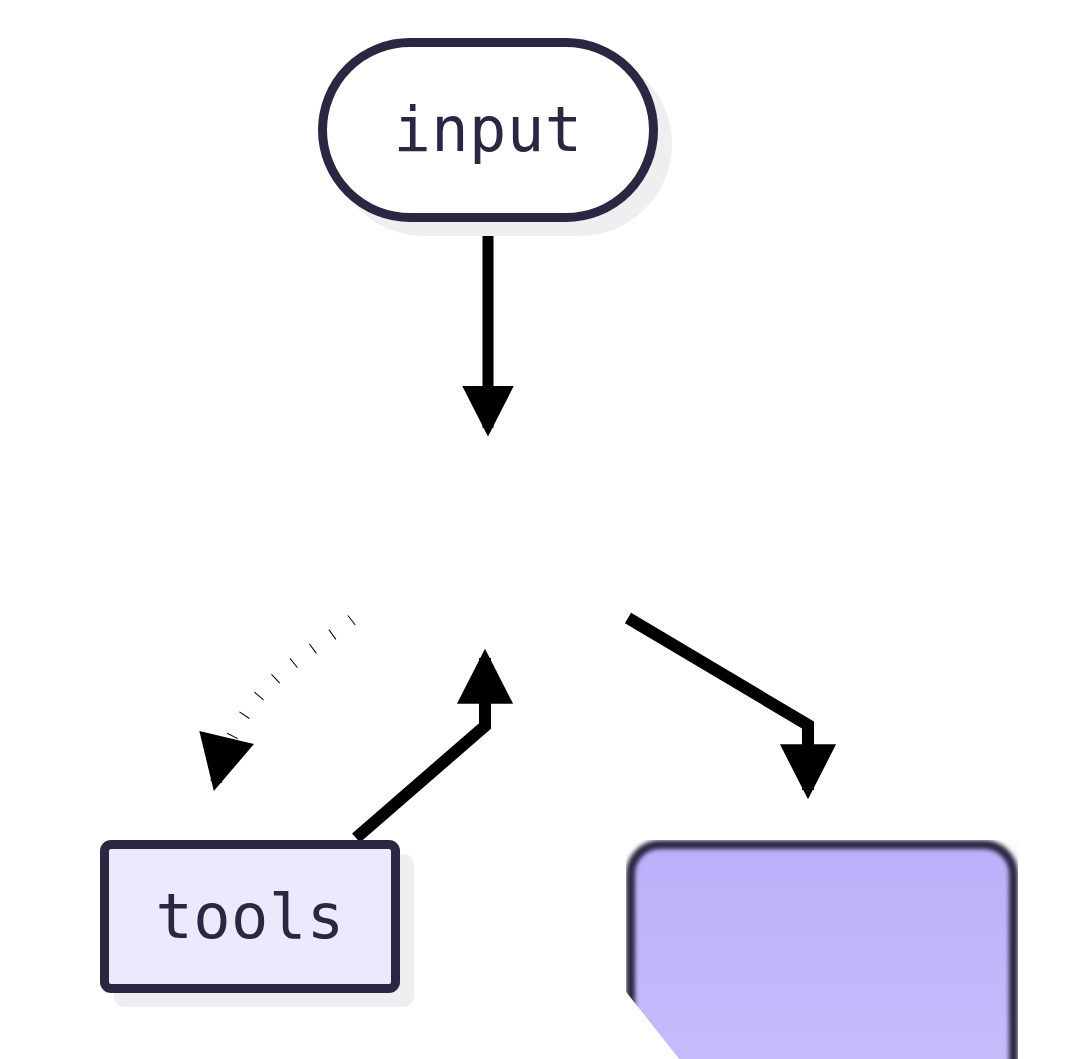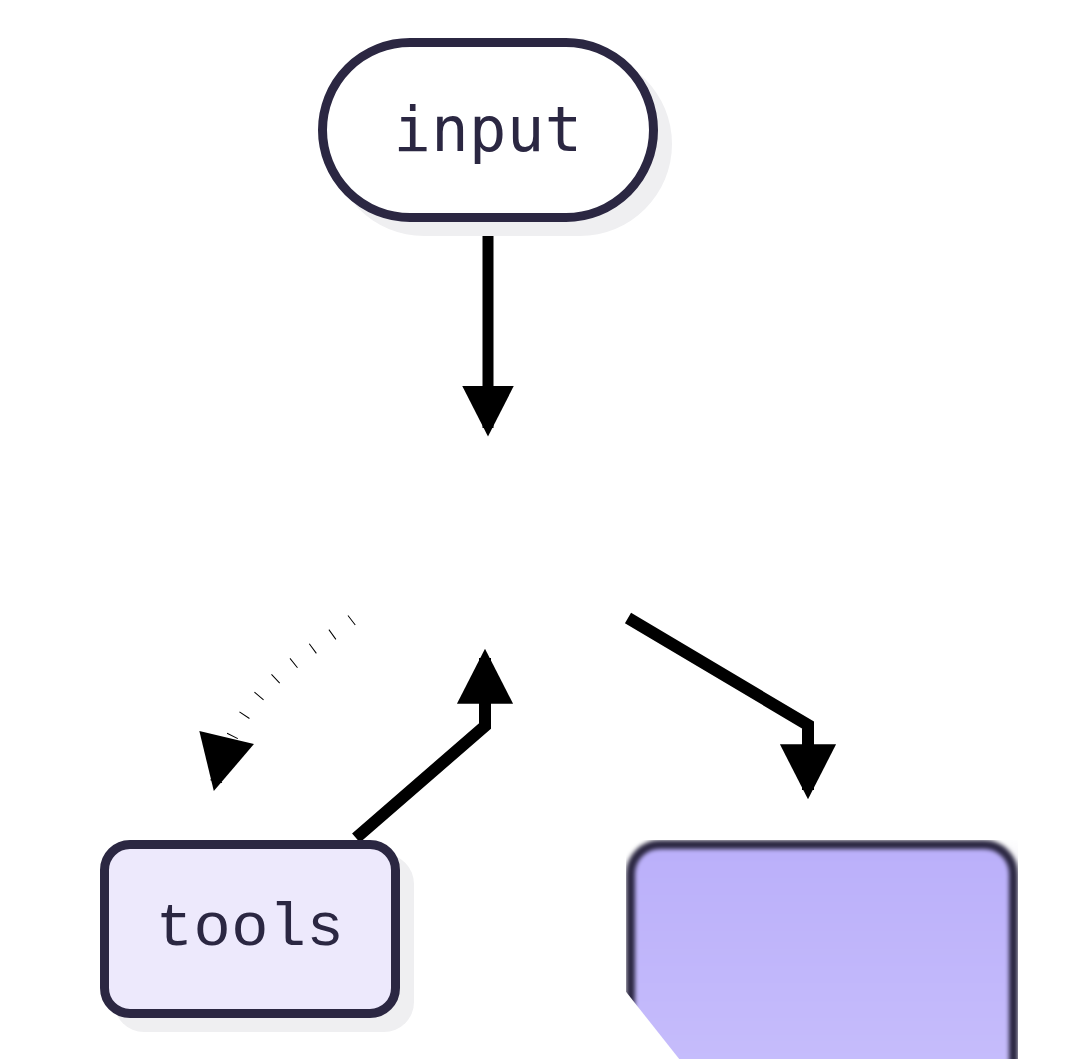--- a/index.html
+++ b/index.html
@@ -75,27 +75,26 @@
     font-size: 62px;
     color: #2b2742;
     letter-spacing: 0.5px;
   }
 
   
   #node-tools {
     left: 100px;
     top: 840px;
     width: 300px;
-    height: 178px;
+    height: 153px;
     background: #ede9fc;
     border: 9px solid #2b2742;
-    border-radius: 30px;
+    border-radius: 11px;
     box-shadow: 14px 14px 0 0 #efeff1;
     z-index: 3;
-    font-family: Liberation Mono, monospace;
   }
   #node-tools .node-label {
     font-size: 62px;
     color: #2b2742;
     letter-spacing: 0.5px;
   }
 
   
   #node-output-wrap {
     position: absolute;

